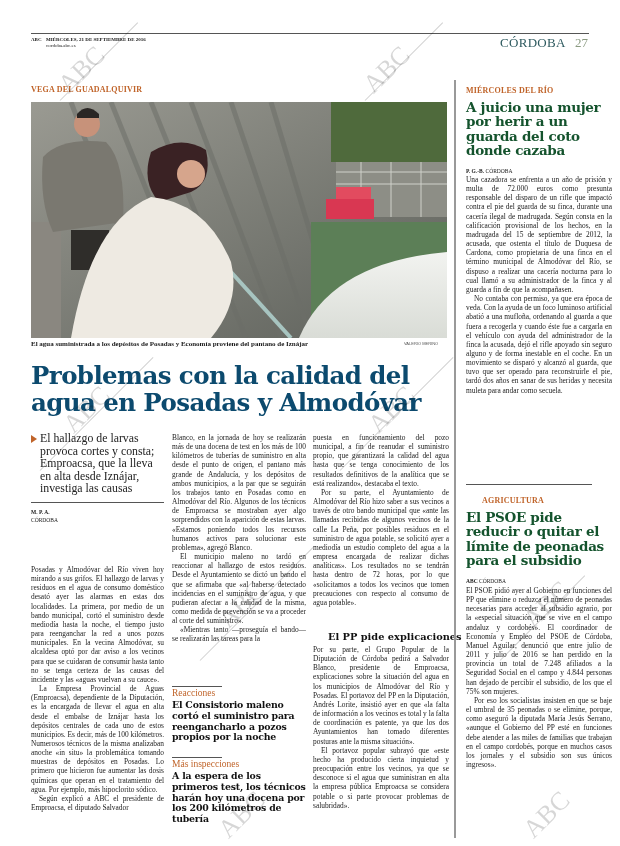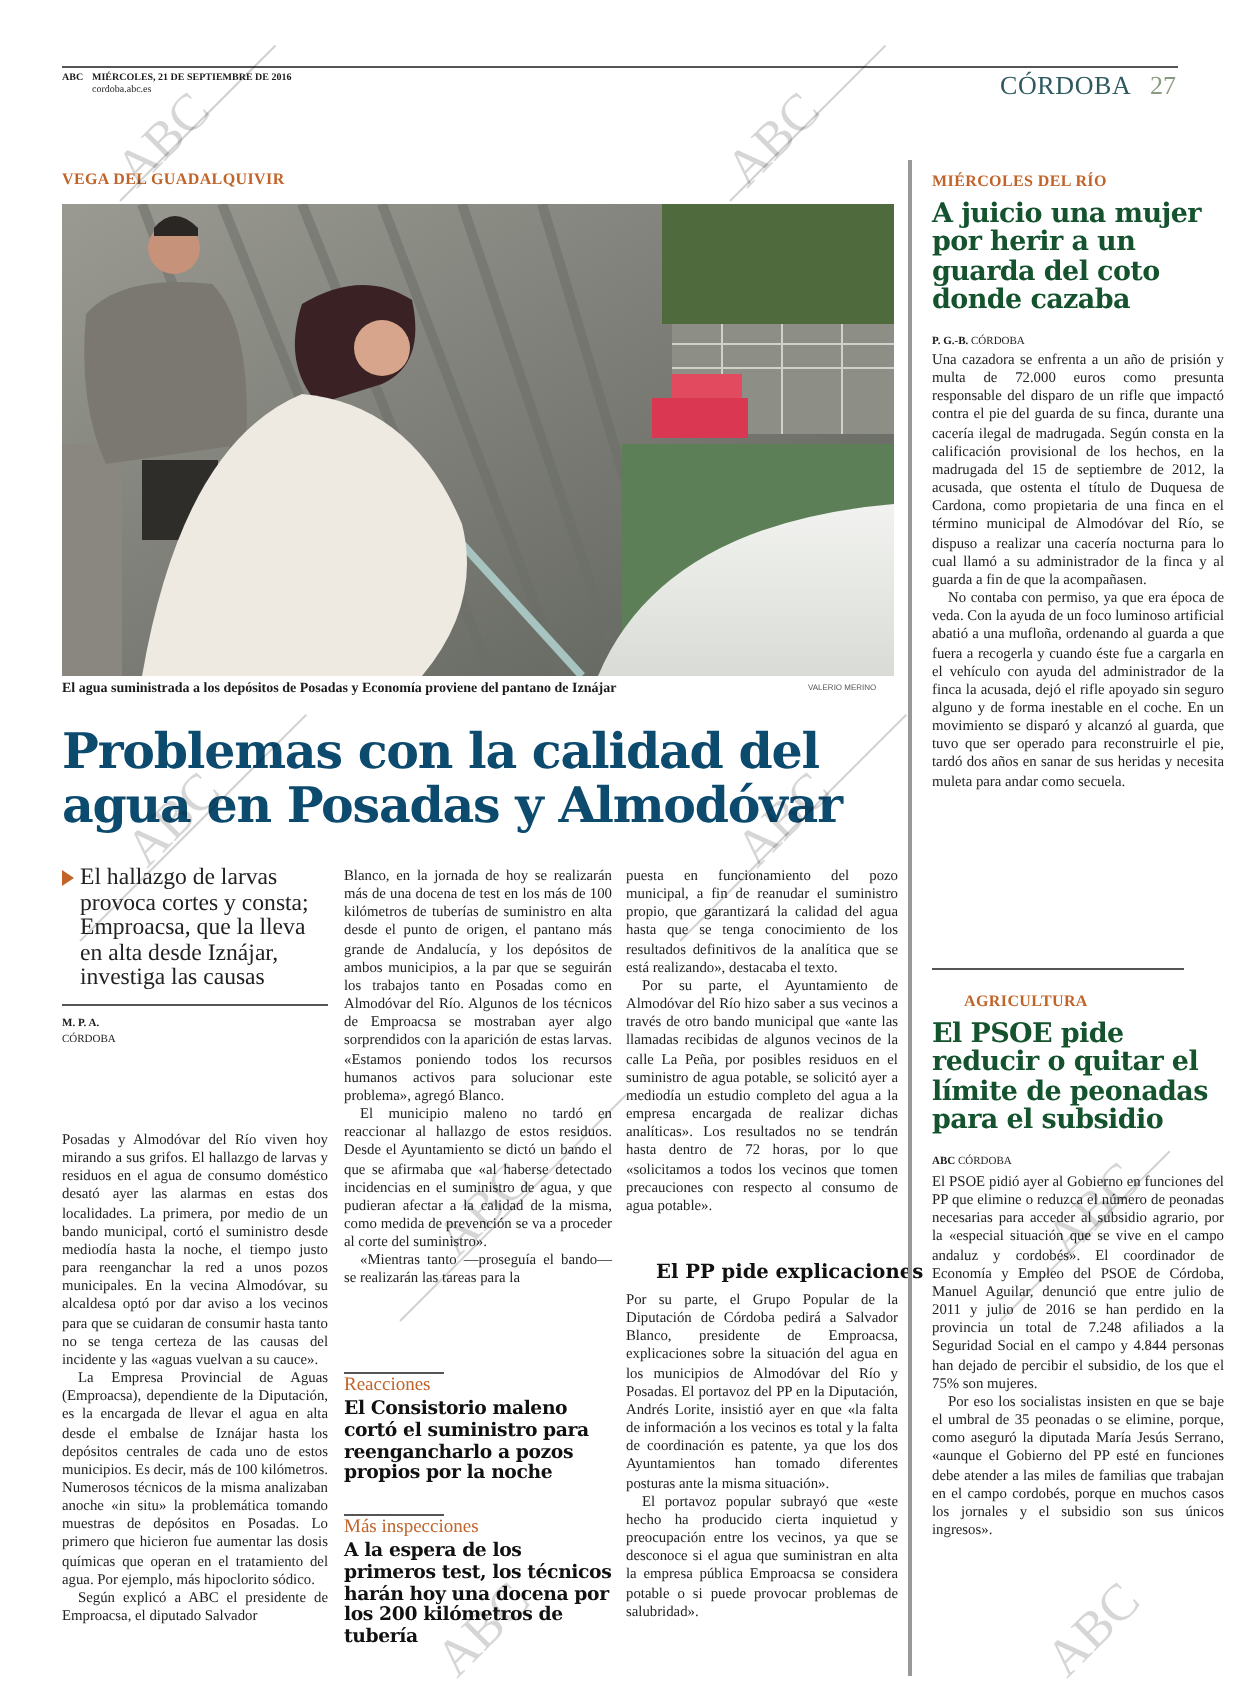--- a/index.html
+++ b/index.html
@@ -155,21 +155,21 @@
 <div class="sub-kicker" style="top:759px">Más inspecciones</div>
 <div class="sub-title" style="top:771px">A la espera de los primeros test, los técnicos harán hoy una docena por los 200 kilómetros de tubería</div>
 
 <div class="col col3">
   <p class="first">puesta en funcionamiento del pozo municipal, a fin de reanudar el suministro propio, que garantizará la calidad del agua hasta que se tenga conocimiento de los resultados definitivos de la analítica que se está realizando», destacaba el texto.</p>
   <p>Por su parte, el Ayuntamiento de Almodóvar del Río hizo saber a sus vecinos a través de otro bando municipal que «ante las llamadas recibidas de algunos vecinos de la calle La Peña, por posibles residuos en el suministro de agua potable, se solicitó ayer a mediodía un estudio completo del agua a la empresa encargada de realizar dichas analíticas». Los resultados no se tendrán hasta dentro de 72 horas, por lo que «solicitamos a todos los vecinos que tomen precauciones con respecto al consumo de agua potable».</p>
 </div>
 <div class="inline-head">El PP pide explicaciones</div>
 <div class="col" style="left:313px; top:645px; width:136px">
   <p class="first">Por su parte, el Grupo Popular de la Diputación de Córdoba pedirá a Salvador Blanco, presidente de Emproacsa, explicaciones sobre la situación del agua en los municipios de Almodóvar del Río y Posadas. El portavoz del PP en la Diputación, Andrés Lorite, insistió ayer en que «la falta de información a los vecinos es total y la falta de coordinación es patente, ya que los dos Ayuntamientos han tomado diferentes posturas ante la misma situación».</p>
-  <p>El portavoz popular subrayó que «este hecho ha producido cierta inquietud y preocupación entre los vecinos, ya que se desconoce si el agua que suministran en alta la empresa pública Emproacsa se considera potable o si puede provocar problemas de salubridad».</p>
+  <p>El portavoz popular subrayó que «este hecho ha producido cierta inquietud y preocupación entre los vecinos, ya que se desconoce si el agua que suministran en alta la empresa pública Emproacsa se considera potable o si parte provocar problemas de salubridad».</p>
 </div>
 
 <div class="side-rule-v"></div>
 
 <div class="kicker side-kicker1">MIÉRCOLES DEL RÍO</div>
 <h2 class="side-title" style="top:100px">A juicio una mujer por herir a un guarda del coto donde cazaba</h2>
 <div class="side-byline" style="top:168px">
   <b>P. G.-B.</b>
   <span>CÓRDOBA</span>
 </div>

